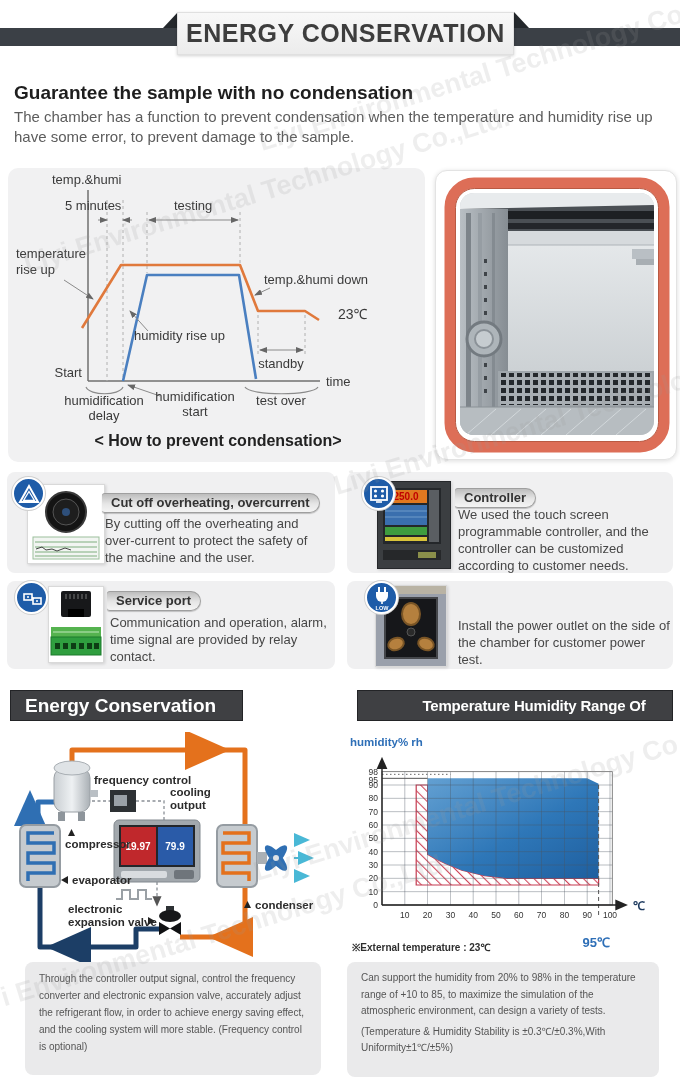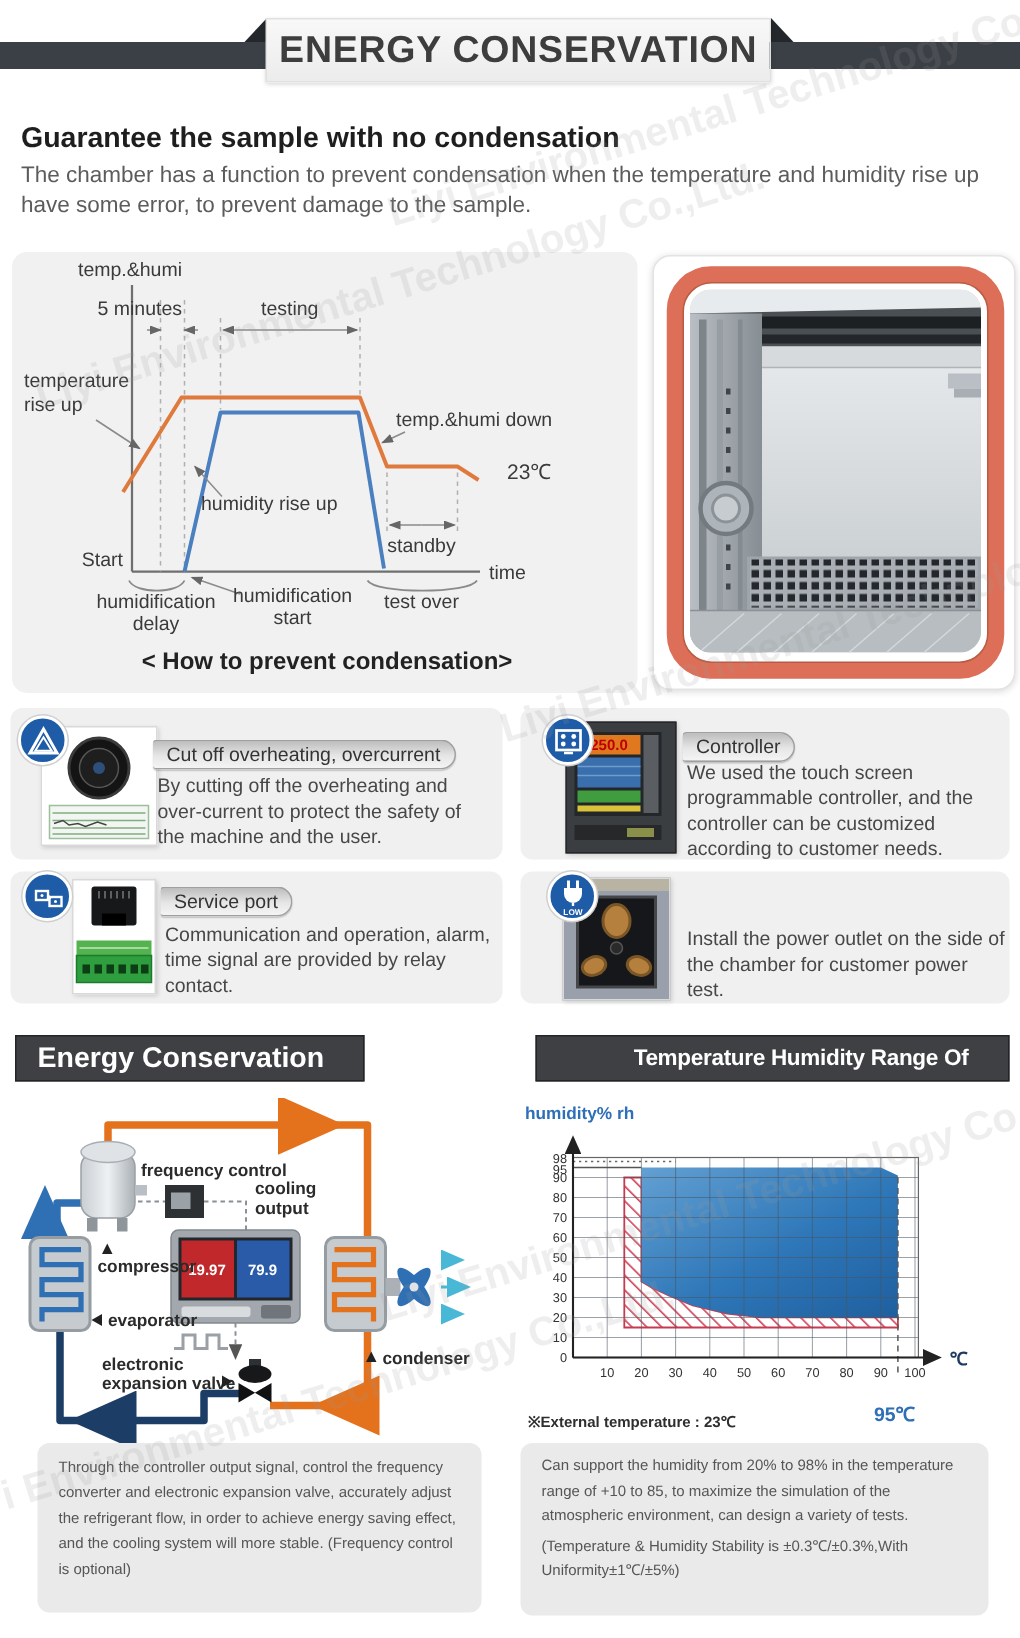--- a/index.html
+++ b/index.html
@@ -37,21 +37,21 @@
               border-radius:12px;box-shadow:0 1px 5px rgba(0,0,0,.14);}
 
   .feature{background:#f0f0f1;border-radius:8px;}
   .f1{left:7px;top:472px;width:328px;height:101px;}
   .f2{left:347px;top:472px;width:326px;height:101px;}
   .f3{left:7px;top:581px;width:328px;height:88px;}
   .f4{left:347px;top:581px;width:326px;height:88px;}
   .fe-icon{position:absolute;width:33px;height:33px;border-radius:50%;background:#1e5ca8;border:2px solid #fff;
            box-shadow:0 0 0 1px #cfcfcf;z-index:2;display:flex;align-items:center;justify-content:center;}
   .fe-thumb{position:absolute;background:#fff;border:1px solid #d9d9d9;box-shadow:1px 1px 3px rgba(0,0,0,.15);overflow:hidden;}
-  .fe-title{position:absolute;height:20px;line-height:18px;font-size:13px;font-weight:normal;color:#333;
+  .fe-title{position:absolute;height:20px;line-height:18px;font-size:13px;font-weight:bold;color:#333;
             background:linear-gradient(180deg,#bdbdbd,#e6e6e6 55%,#f4f4f4);border:1px solid #9f9f9f;border-left:none;
             border-radius:3px 11px 11px 3px;padding:0 9px;white-space:nowrap;box-shadow:0 1px 1px rgba(0,0,0,.2);}
   .fe-body{position:absolute;font-size:13px;color:#474747;line-height:17px;}
 
   .secbar{background:#3f4043;border:1px solid #232427;color:#fff;font-weight:bold;padding-left:38px;}
   .sec-l{left:10px;top:690px;width:233px;height:31px;font-size:19px;line-height:29px;padding-left:14px;}
   .sec-r{left:357px;top:690px;width:316px;height:31px;font-size:15px;line-height:29px;text-align:center;letter-spacing:-.2px;}
 
   .schem{left:8px;top:732px;}
   .pipe-o{stroke:#e4711c;stroke-width:5;fill:none;stroke-linejoin:round;}

